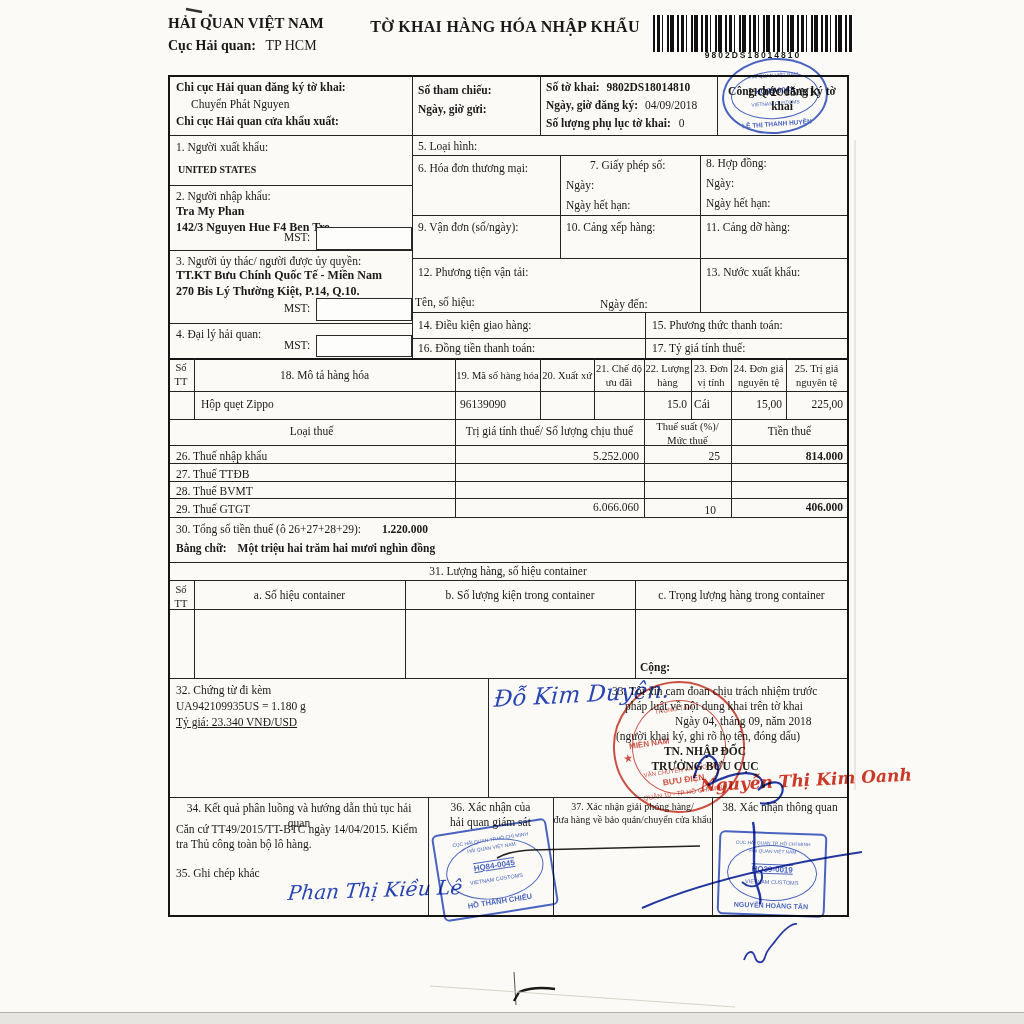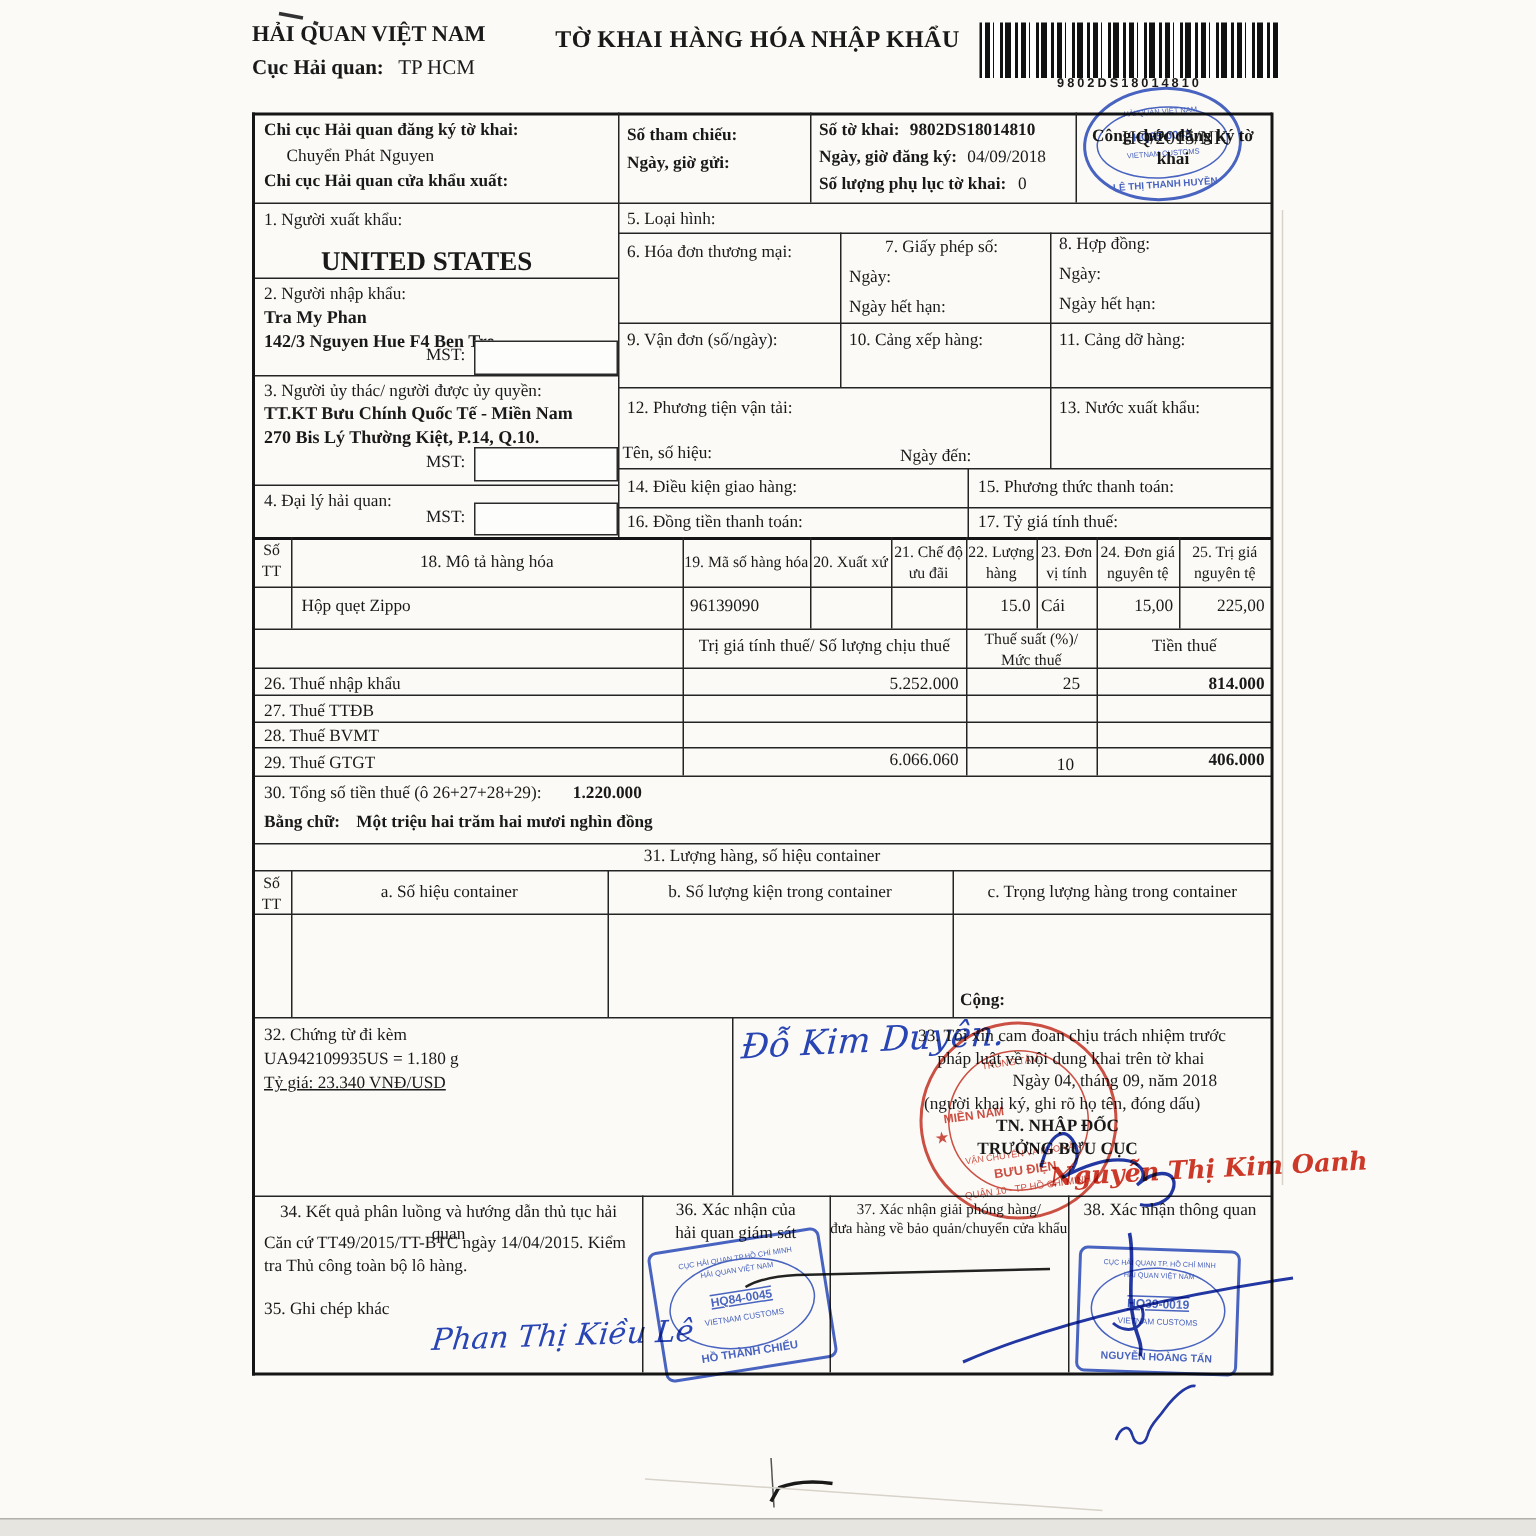--- a/index.html
+++ b/index.html
@@ -114,21 +114,21 @@
   <div class="stamp bluestamp" style="left:722px;top:58px;width:102px;height:72px;border-radius:50%;transform:rotate(-4deg);border-width:2px;">
     <div class="ell"></div>
     <div style="top:12px;font-size:5px;">HẢI QUAN VIỆT NAM</div>
     <div style="top:26px;font-size:7.5px;font-weight:bold;">HQ95-0043</div>
     <div style="top:38px;font-size:5px;"></div>
     <div style="top:40px;font-size:5px;">VIETNAM CUSTOMS</div>
     <div style="bottom:5px;font-size:6.5px;font-weight:bold;">LÊ THỊ THANH HUYỀN</div>
   </div>
 
   <div class="t" style="left:176px;top:140px;">1. Người xuất khẩu:</div>
-  <div class="t b" style="left:178px;top:163px;font-size:18px;margin-left:36px;">UNITED STATES</div>
+  <div class="t b" style="left:178px;top:163px;font-size:10px;">UNITED STATES</div>
 
   <div class="t" style="left:176px;top:189px;">2. Người nhập khẩu:</div>
   <div class="t b" style="left:176px;top:204px;font-size:12px;">Tra My Phan</div>
   <div class="t b" style="left:176px;top:220px;font-size:12px;">142/3 Nguyen Hue F4 Ben Tre</div>
   <div class="t" style="left:284px;top:230px;">MST:</div>
   <div class="mstbox" style="left:316px;top:227px;width:94px;height:21px;"></div>
 
   <div class="t" style="left:176px;top:254px;">3. Người ủy thác/ người được ủy quyền:</div>
   <div class="t b" style="left:176px;top:268px;font-size:12px;">TT.KT Bưu Chính Quốc Tế - Miền Nam</div>
   <div class="t b" style="left:176px;top:284px;font-size:12px;">270 Bis Lý Thường Kiệt, P.14, Q.10.</div>
@@ -175,20 +175,21 @@
   <div class="t c pre sm" style="left:786px;top:362px;width:61px;">25. Trị giá
 nguyên tệ</div>
 
   <div class="t" style="left:201px;top:397px;">Hộp quẹt Zippo</div>
   <div class="t" style="left:460px;top:397px;">96139090</div>
   <div class="t r" style="left:644px;top:397px;width:43px;">15.0</div>
   <div class="t" style="left:694px;top:397px;">Cái</div>
   <div class="t r" style="left:731px;top:397px;width:51px;">15,00</div>
   <div class="t r" style="left:786px;top:397px;width:57px;">225,00</div>
 
+  <div class="t c" style="left:168px;top:424px;width:287px;">Loại thuế</div>
   <div class="t c" style="left:455px;top:424px;width:189px;">Trị giá tính thuế/ Số lượng chịu thuế</div>
   <div class="t c pre sm" style="left:644px;top:420px;width:87px;">Thuế suất (%)/
 Mức thuế</div>
   <div class="t c" style="left:731px;top:424px;width:117px;">Tiền thuế</div>
 
   <div class="t" style="left:176px;top:449px;">26. Thuế nhập khẩu</div>
   <div class="t r" style="left:455px;top:449px;width:184px;">5.252.000</div>
   <div class="t r" style="left:644px;top:449px;width:76px;">25</div>
   <div class="t b r" style="left:731px;top:449px;width:112px;">814.000</div>
 

